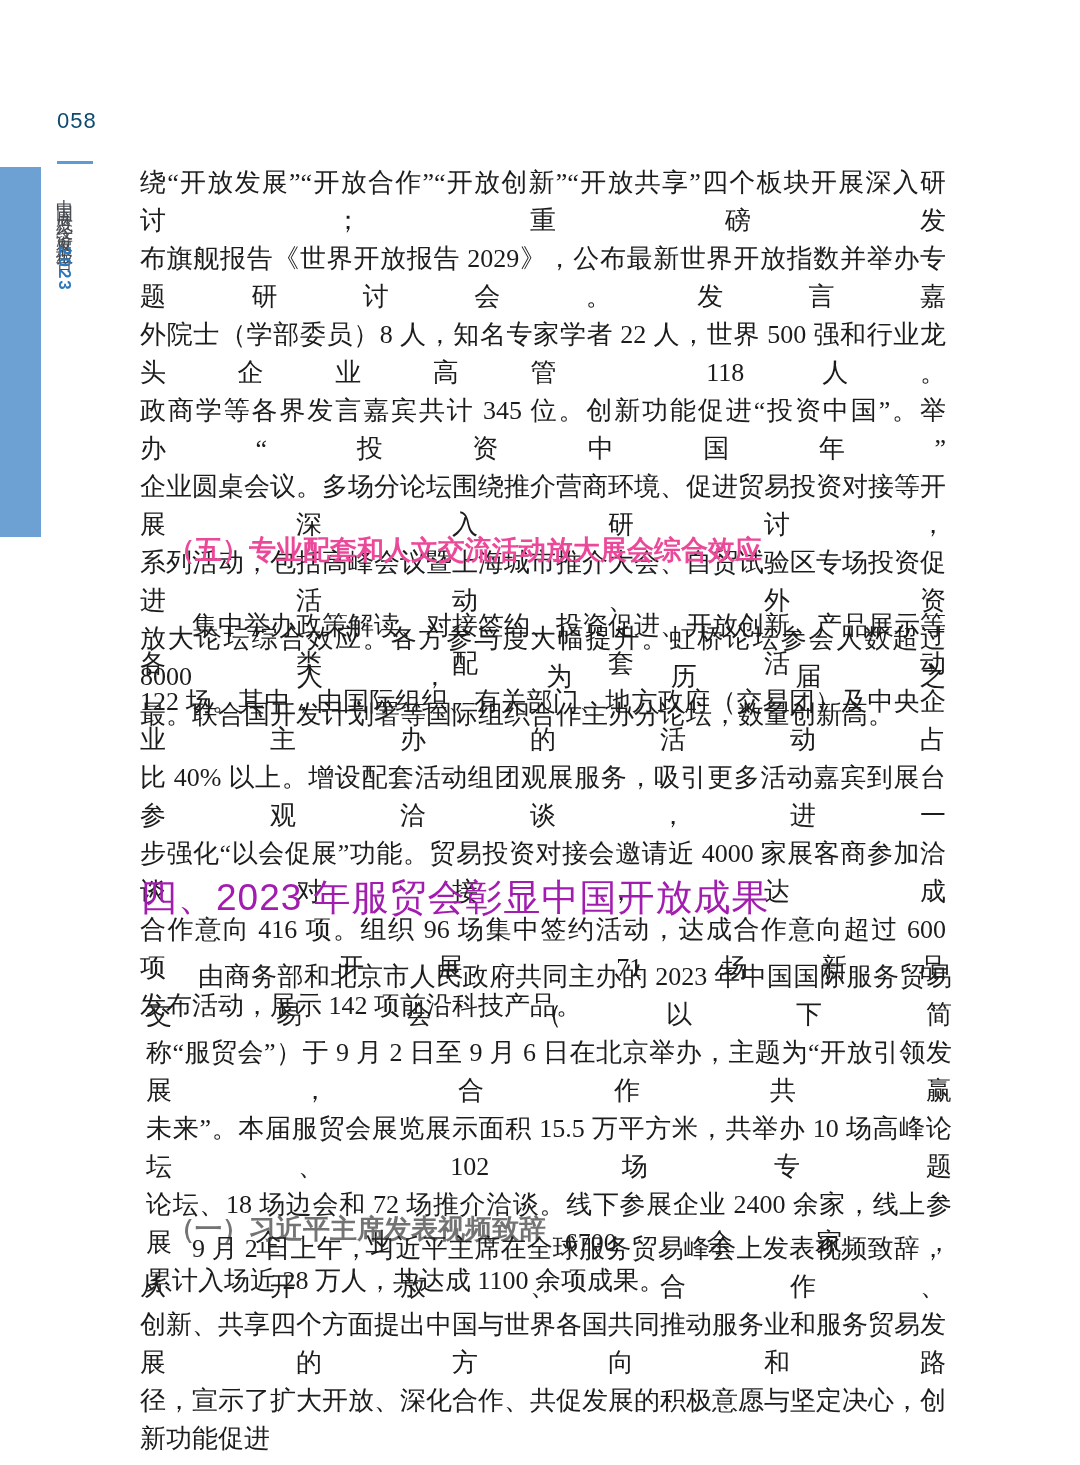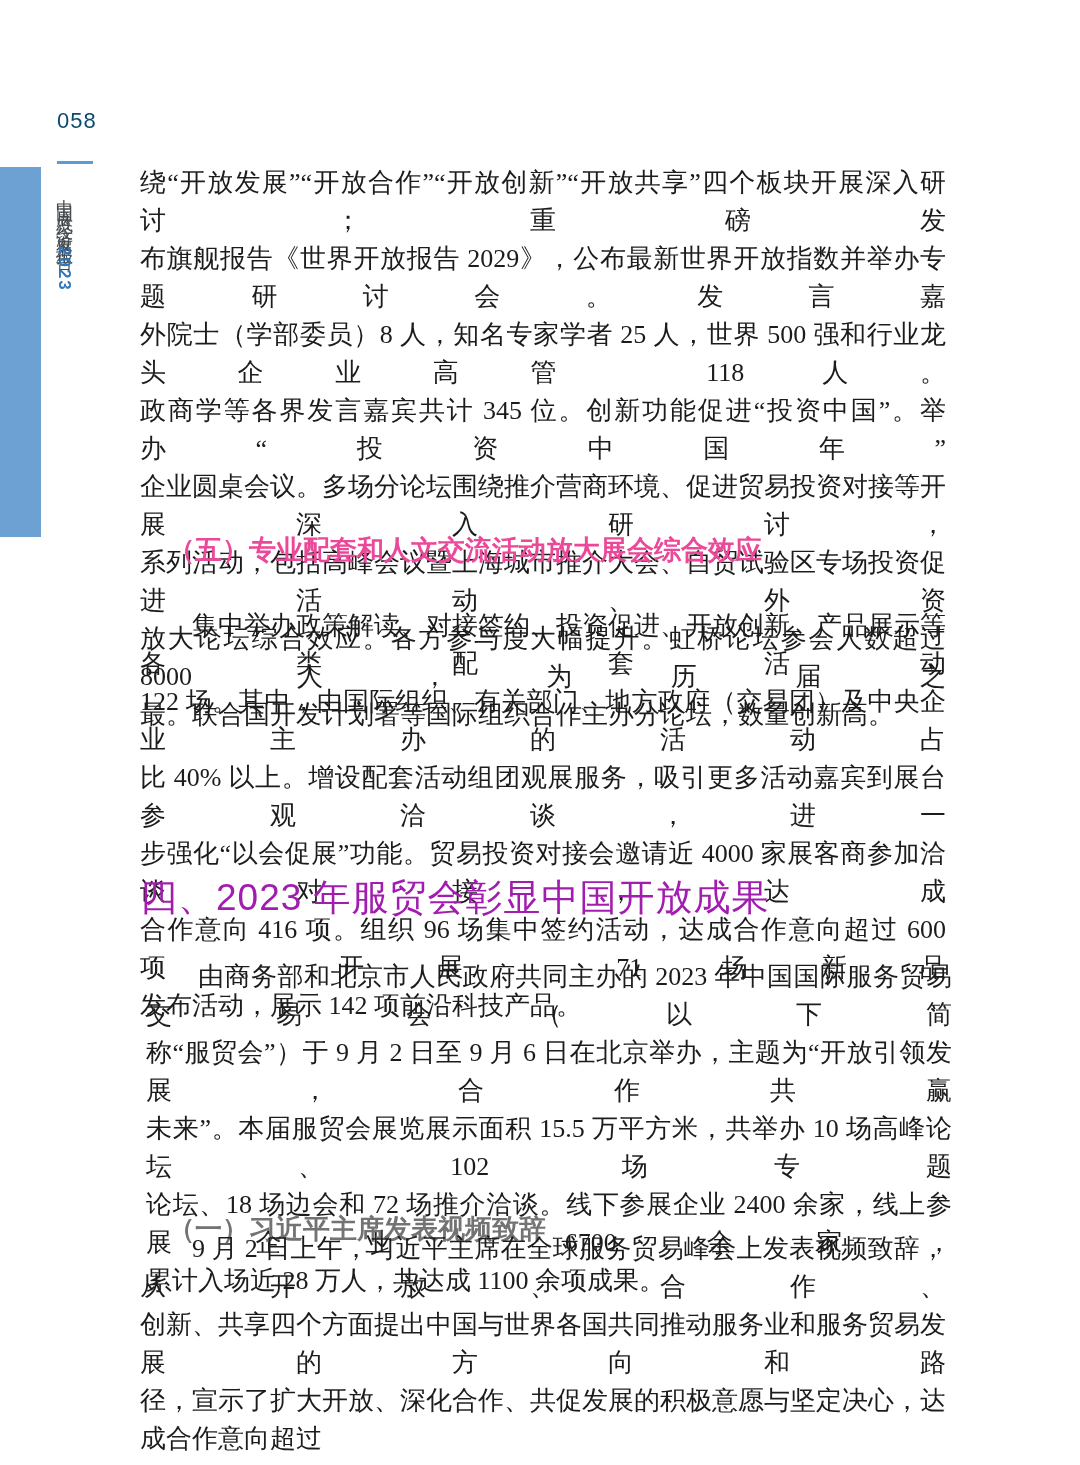--- a/index.html
+++ b/index.html
@@ -80,21 +80,21 @@
 
   <div class="vertical-title">
     <span>中国展览经济发展报告</span><span class="year">2023</span>
   </div>
 
   <div class="content">
 
     <div class="para" id="p1">
       <div class="bodyline">绕“开放发展”“开放合作”“开放创新”“开放共享”四个板块开展深入研讨；重磅发</div>
       <div class="bodyline">布旗舰报告《世界开放报告 2029》，公布最新世界开放指数并举办专题研讨会。发言嘉</div>
-      <div class="bodyline">外院士（学部委员）8 人，知名专家学者 25 人，世界 500 强和行业龙头企业高管 118 人。</div>
+      <div class="bodyline">外院士（学部委员）8 人，知名专家学者 22 人，世界 500 强和行业龙头企业高管 118 人。</div>
       <div class="bodyline">政商学等各界发言嘉宾共计 345 位。创新功能促进“投资中国”。举办“投资中国年”</div>
       <div class="bodyline">企业圆桌会议。多场分论坛围绕推介营商环境、促进贸易投资对接等开展深入研讨，</div>
       <div class="bodyline">系列活动，包括高峰会议暨上海城市推介大会、自贸试验区专场投资促进活动、外资</div>
       <div class="bodyline">放大论坛综合效应。各方参与度大幅提升。虹桥论坛参会人数超过 8000 人，为历届之</div>
       <div class="bodyline final">最。联合国开发计划署等国际组织合作主办分论坛，数量创新高。</div>
     </div>
 
     <div id="h5">（五）专业配套和人文交流活动放大展会综合效应</div>
 
     <div class="para" id="p2">
@@ -114,17 +114,17 @@
       <div class="bodyline">未来”。本届服贸会展览展示面积 15.5 万平方米，共举办 10 场高峰论坛、102 场专题</div>
       <div class="bodyline">论坛、18 场边会和 72 场推介洽谈。线下参展企业 2400 余家，线上参展企业 6700 余家，</div>
       <div class="bodyline final">累计入场近 28 万人，共达成 1100 余项成果。</div>
     </div>
 
     <div id="h1sub">（一）习近平主席发表视频致辞</div>
 
     <div class="para" id="p4">
       <div class="bodyline ind">9 月 2 日上午，习近平主席在全球服务贸易峰会上发表视频致辞，从开放、合作、</div>
       <div class="bodyline">创新、共享四个方面提出中国与世界各国共同推动服务业和服务贸易发展的方向和路</div>
-      <div class="bodyline final">径，宣示了扩大开放、深化合作、共促发展的积极意愿与坚定决心，达成合作意向超过</div>
+      <div class="bodyline final">径，宣示了扩大开放、深化合作、共促发展的积极意愿与坚定决心，创新功能促进</div>
     </div>
 
   </div>
 </div>
 
 </body></html>

